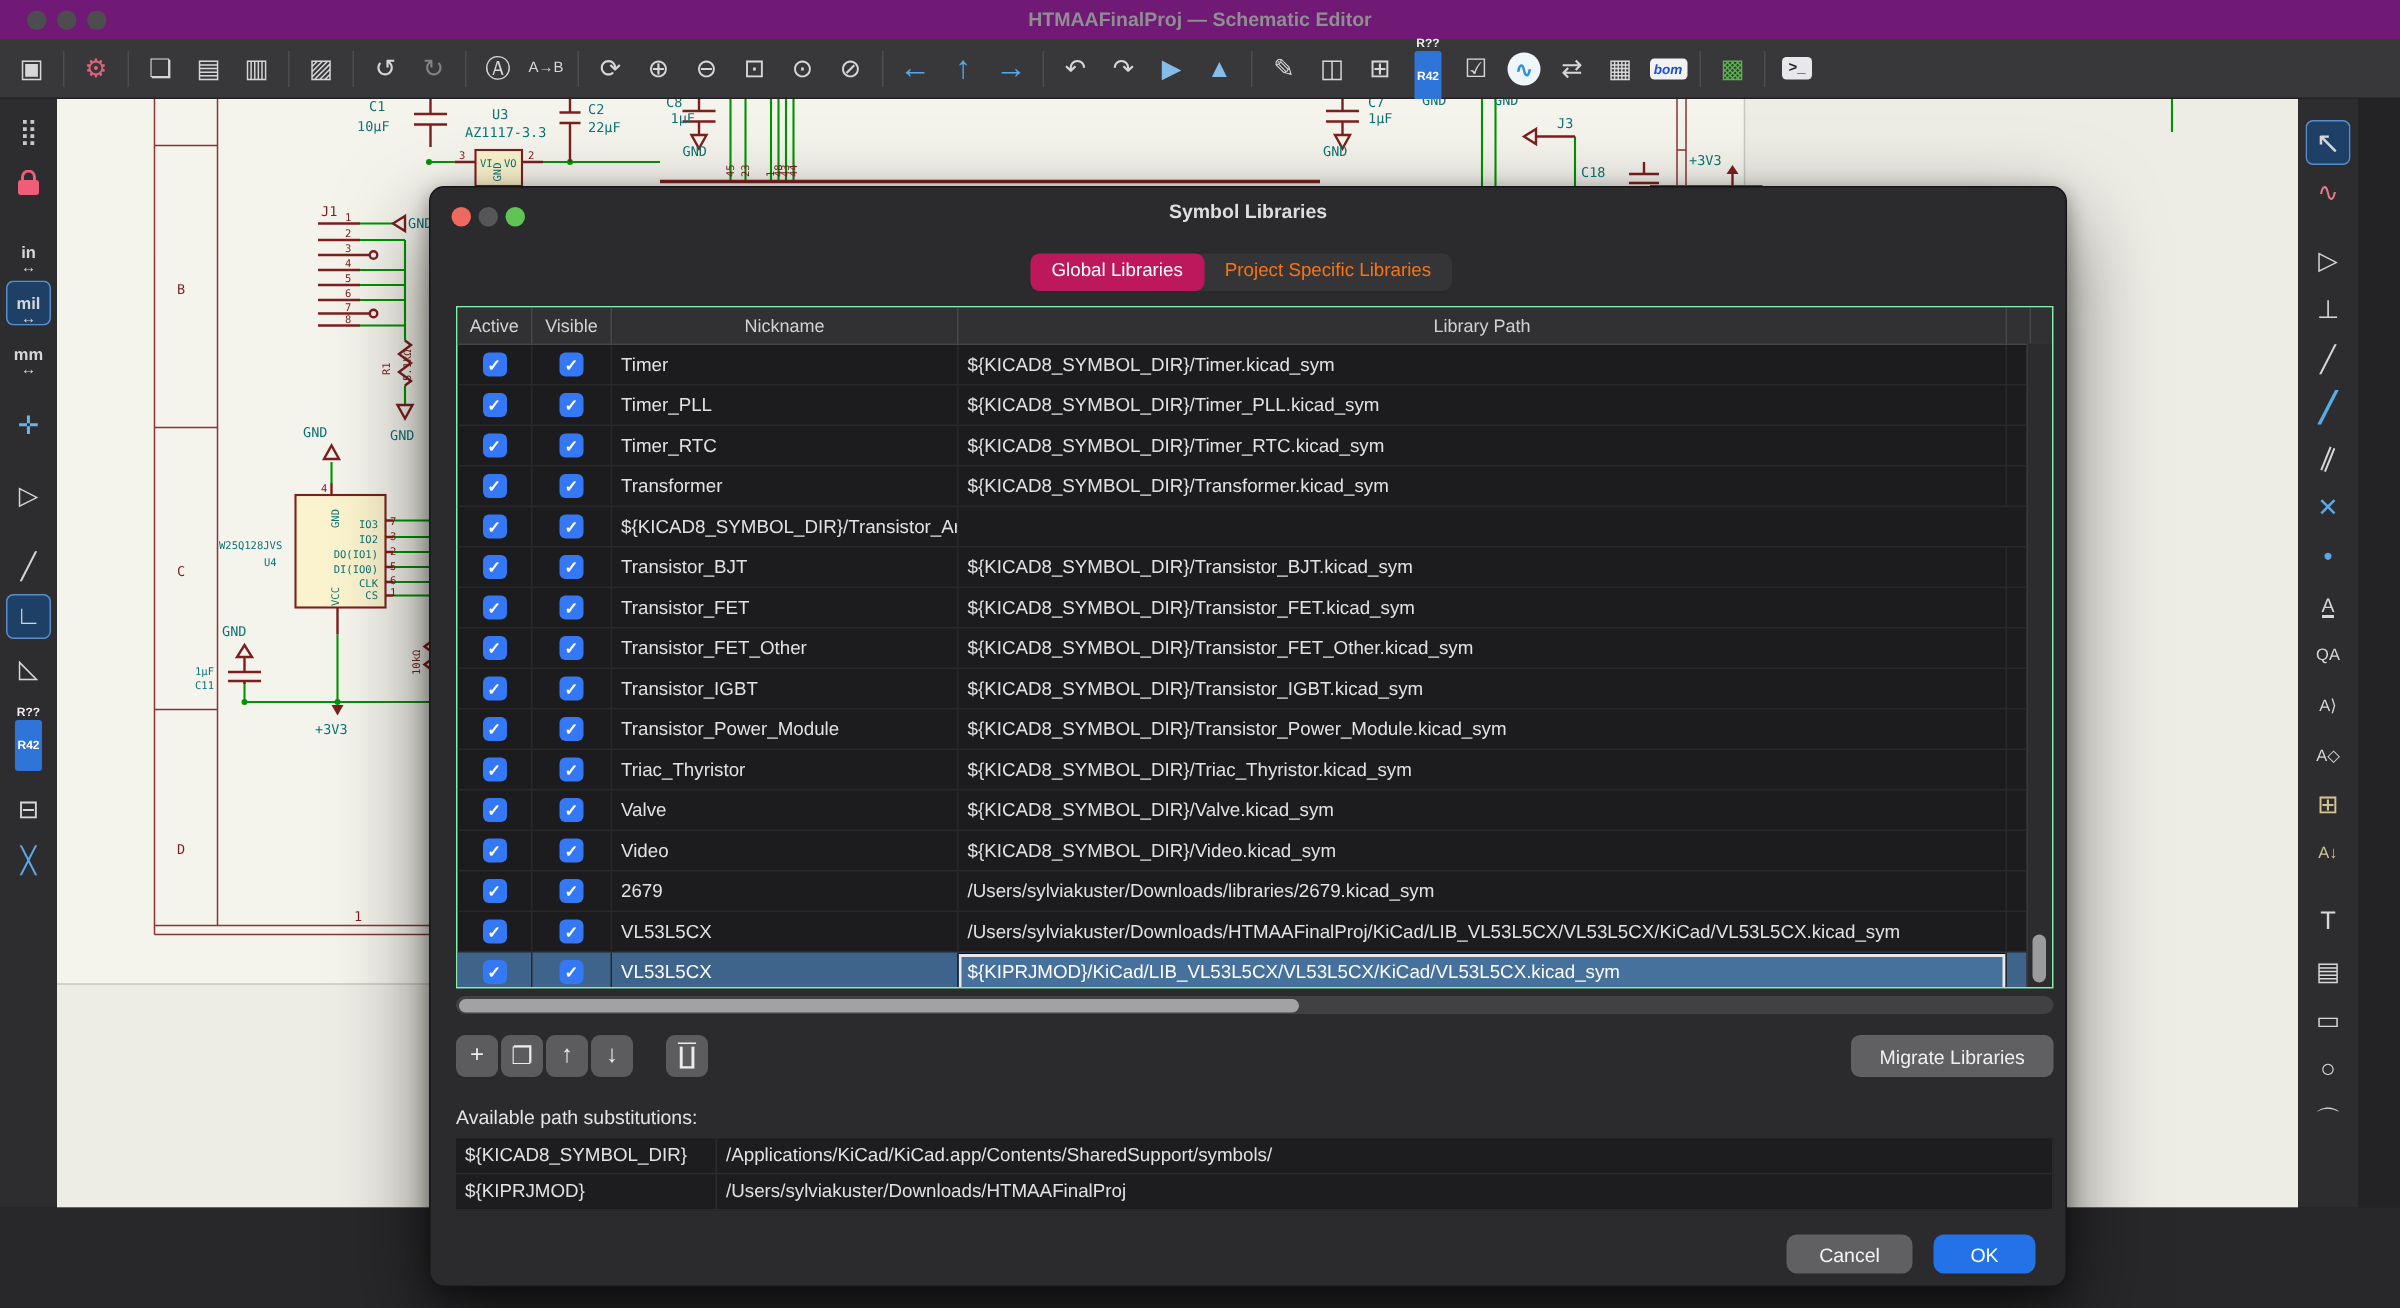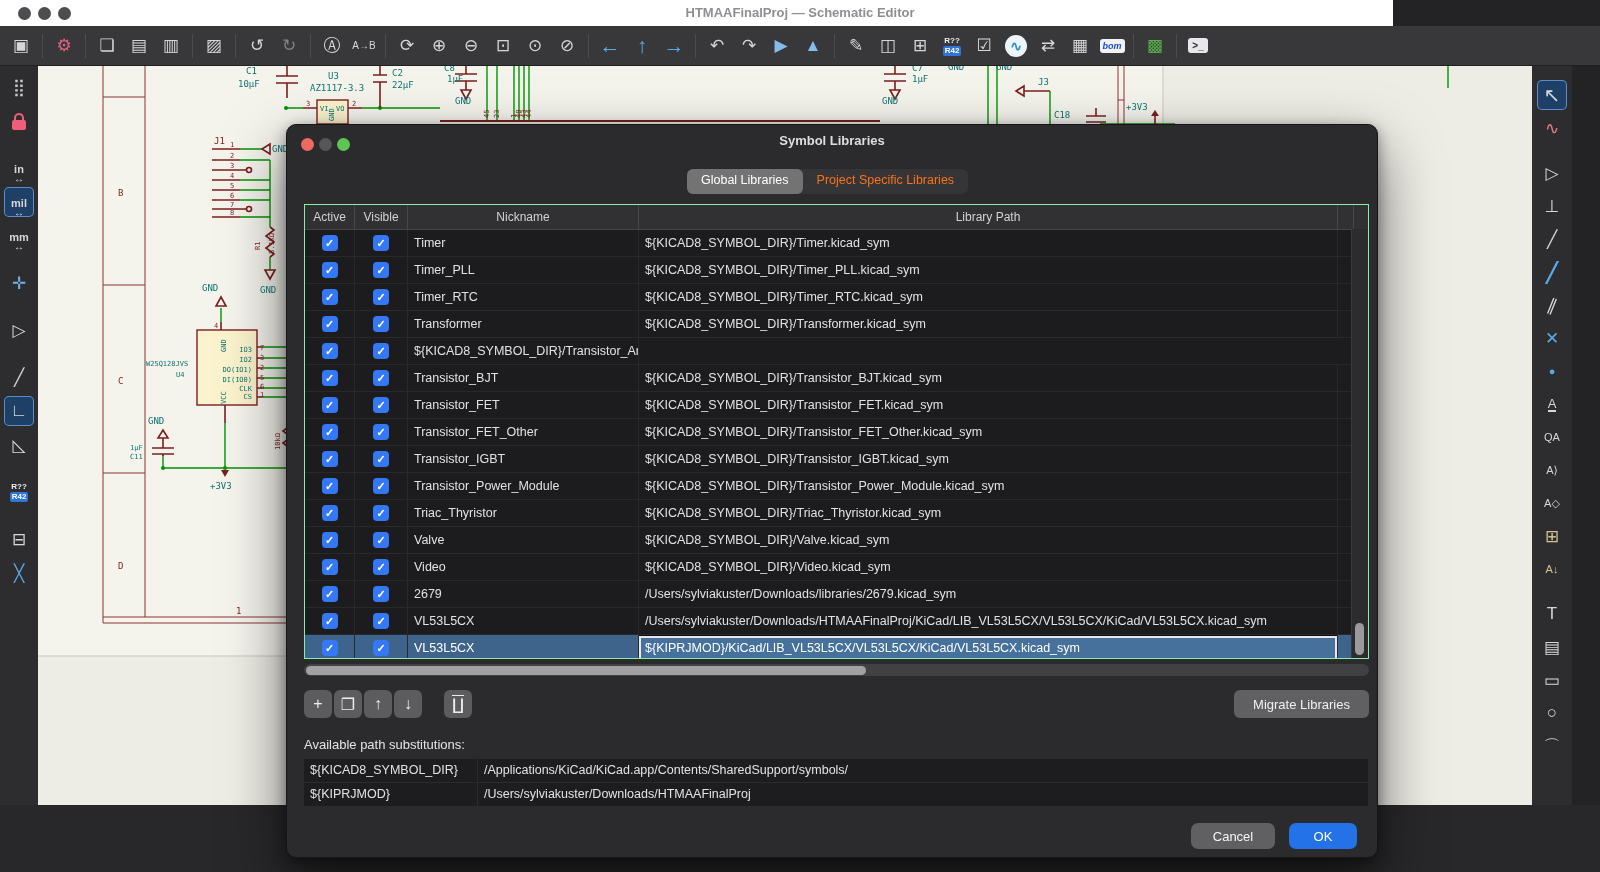--- a/index.html
+++ b/index.html
@@ -1,36 +1,36 @@
 <!DOCTYPE html>
 <html><head>
 <meta charset="utf-8">
 <style>
   html,body{margin:0;padding:0;background:#232325;width:1600px;height:872px;overflow:hidden;
     font-family:"Liberation Sans",sans-serif;-webkit-font-smoothing:antialiased;}
   
-  #titlebar{position:absolute;left:0;top:0;width:1393px;height:26px;background:#ffffff;}
+  #titlebar{position:absolute;left:0;top:0;width:1600px;height:26px;background:#701a75;}
   .tl-dot{position:absolute;top:7px;width:13px;height:13px;border-radius:50%;background:#4d4d4f;}
   #win-title{position:absolute;left:0;top:0;width:1600px;height:26px;line-height:26px;text-align:center;
     color:#8f8f93;font-size:13px;font-weight:bold;}
   
   #toolbar-top{position:absolute;left:0;top:26px;width:1600px;height:40px;background:#38383a;
     border-bottom:1px solid #212123;display:flex;align-items:center;padding-left:6px;box-sizing:border-box;gap:2px;}
   .icn{width:30px;height:30px;display:flex;align-items:center;justify-content:center;border-radius:5px;
     color:#d6d6d8;font-size:17px;flex:0 0 auto;cursor:default;user-select:none;}
   .tsep{width:1px;height:24px;background:#4c4c4f;margin:0 4px;flex:0 0 auto;}
   .icn.sel{background:#1e3f66;box-shadow:inset 0 0 0 1px #5b8dc9;}
   .bold{font-weight:bold;font-size:19px;}
   .slant{transform:rotate(22deg);display:inline-block;}
   .ul{border-bottom:2px solid #d6d6d8;line-height:13px;font-size:13px;}
   .units{font-size:11px;font-weight:bold;line-height:10px;display:flex;flex-direction:column;align-items:center;margin-top:12px;}
   .units::after{content:"↔";font-size:10px;font-weight:normal;}
   .anni{display:flex;flex-direction:column;align-items:center;line-height:10px;}
   .anni .a1{font-size:8px;color:#f0f0f0;font-weight:bold;}
-  .anni .a2{font-size:8px;color:#fff;background:#2f74d8;padding:0 2px;border-radius:2px;font-weight:bold;}
+  .anni .a2{font-size:8px;color:#fff;background:#2f74d8;padding:12px 2px;border-radius:2px;font-weight:bold;}
   .simi{width:22px;height:22px;border-radius:50%;background:#eef6fc;color:#2d8fd4;display:flex;
     align-items:center;justify-content:center;font-size:14px;font-weight:bold;}
   .bomi{background:#f2f2f4;color:#1a4fd0;font-size:9px;font-weight:bold;border-radius:3px;padding:2px 3px;font-style:italic;}
   .consi{background:#e8e8ec;color:#2a2a2e;font-size:10px;font-weight:bold;border-radius:3px;padding:2px 4px;}
   .lockwrap{position:relative;width:14px;height:10px;background:#ef5d78;border-radius:2px;margin-top:7px;}
   .lockwrap::before{content:"";position:absolute;left:2px;top:-7px;width:6px;height:8px;
     border:2px solid #ef5d78;border-bottom:none;border-radius:5px 5px 0 0;}
   
   #toolbar-left{position:absolute;left:0;top:66px;width:38px;height:739px;background:#2d2d2f;
     display:flex;flex-direction:column;align-items:center;gap:4px;padding-top:6px;box-sizing:border-box;}
@@ -49,21 +49,21 @@
   svg .pn{fill:#0d7373;font-size:7px;text-anchor:end;}
   
   #dialog{position:absolute;left:286px;top:124px;width:1090px;height:732px;background:#2b2b2d;
     border-radius:10px;border:1px solid #161618;box-shadow:0 25px 60px rgba(0,0,0,.55),0 4px 14px rgba(0,0,0,.4);}
   .dlg-dot{position:absolute;top:13px;width:13px;height:13px;border-radius:50%;}
   #dlg-title{position:absolute;left:0;top:0;width:100%;height:32px;line-height:32px;text-align:center;
     color:#dedee0;font-size:13px;font-weight:bold;}
   #tabs{position:absolute;left:399px;top:43px;height:25px;display:flex;background:#353537;
     border-radius:7px;border:1px solid #2a2a2c;}
   .tab{padding:0 14px;line-height:23px;font-size:12.5px;color:#f97316;border-radius:6px;white-space:nowrap;}
-  .tab.on{background:#737373;color:#ffffff;}
+  .tab.on{background:#be185d;color:#ffffff;}
   #libtable{position:absolute;left:17px;top:79px;width:1065px;height:455px;background:#1c1c1e;
     border:1px solid #86efac;box-sizing:border-box;overflow:hidden;}
   #thead{display:grid;grid-template-columns:50px 53px 231px 699px 16px;height:24px;background:#313134;
     border-bottom:1px solid #454548;}
   #thead div{color:#d2d2d4;font-size:12px;line-height:24px;text-align:center;border-right:1px solid #48484b;
     overflow:hidden;white-space:nowrap;}
   .trow{display:grid;grid-template-columns:50px 53px 231px 699px;height:26px;border-bottom:1px solid #29292b;}
   .trow>div{display:flex;align-items:center;border-right:1px solid #29292b;overflow:hidden;}
   .cell-txt{color:#e2e2e4;font-size:12.5px;white-space:nowrap;padding-left:6px;}
   .trow.selrow{background:#3f648c;}

